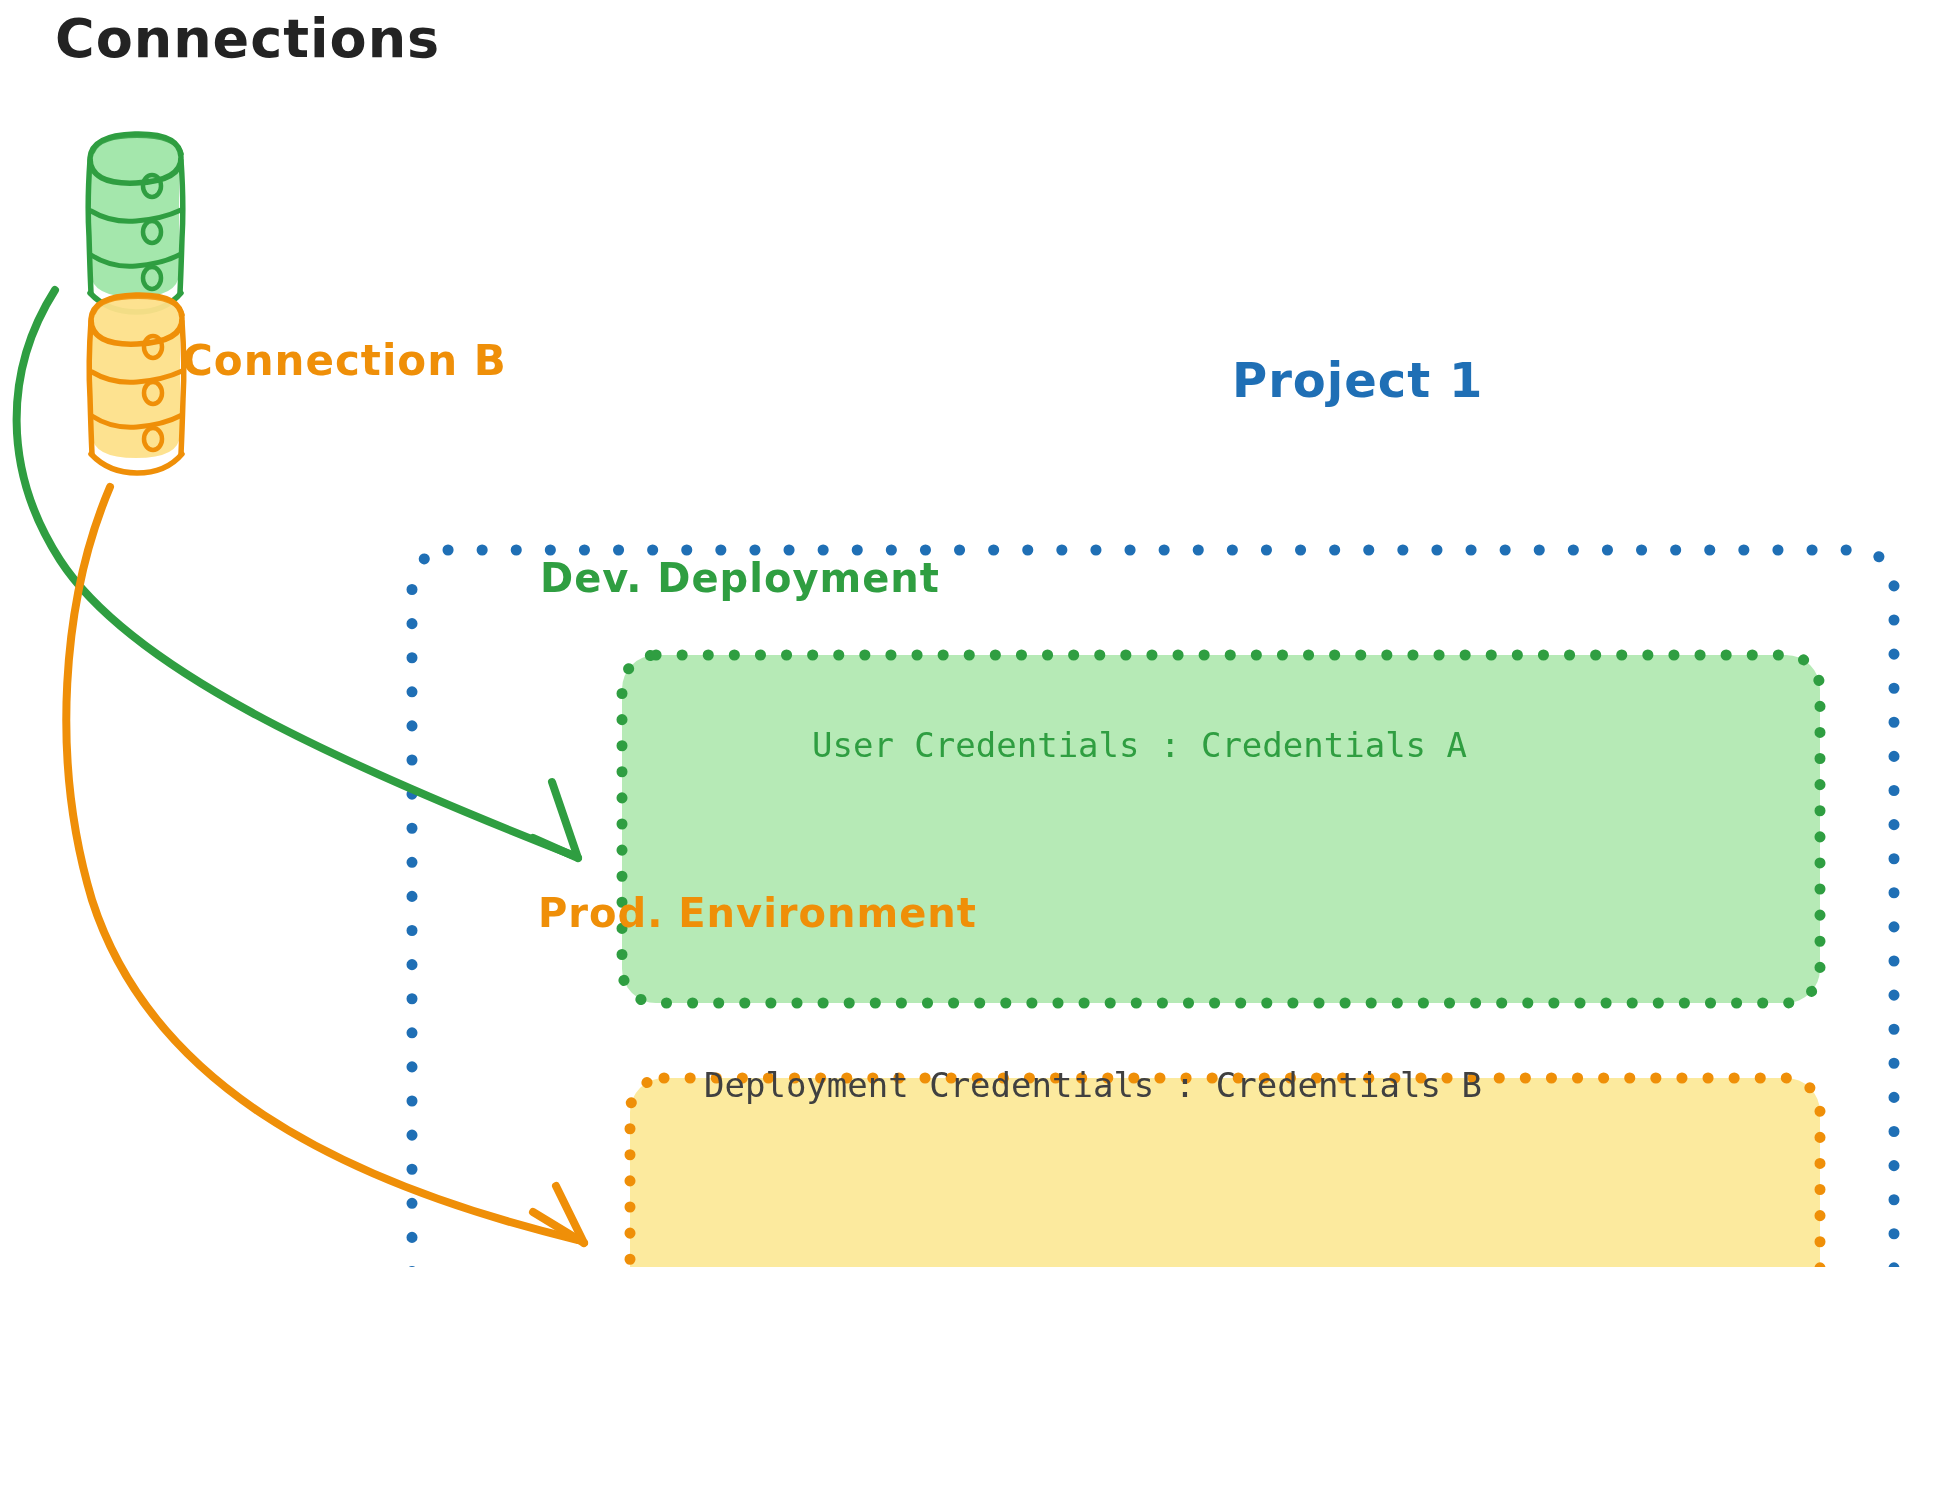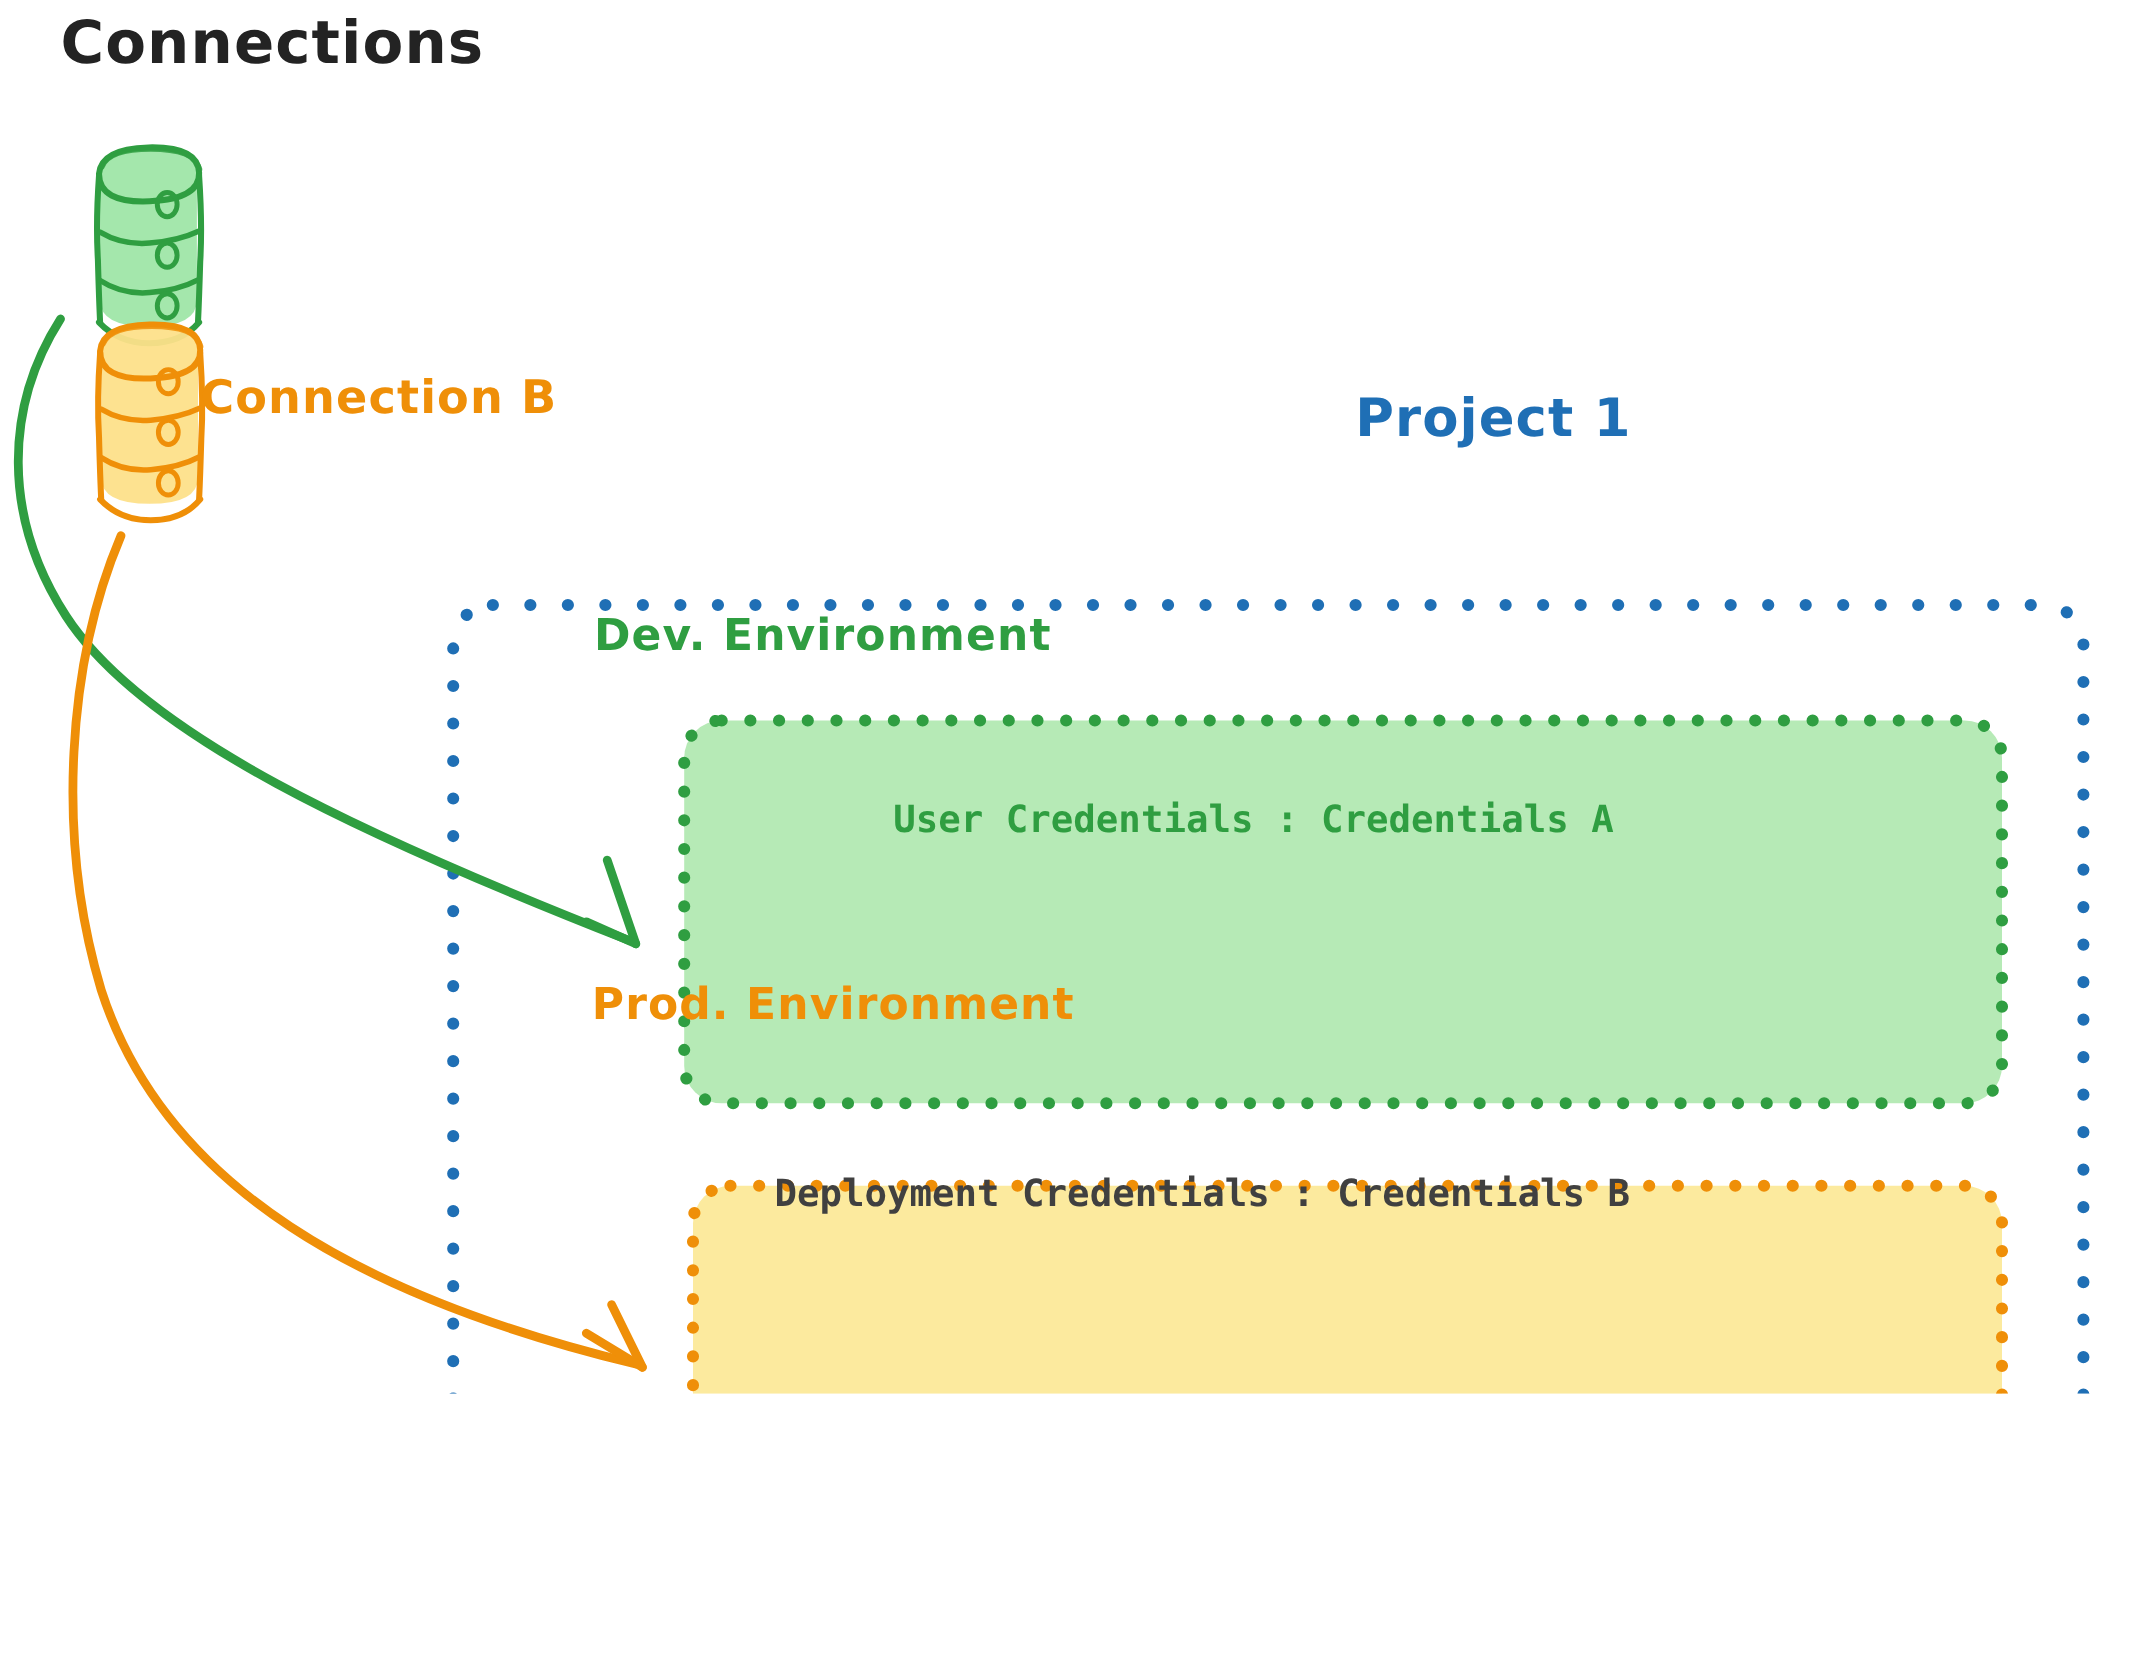--- a/index.html
+++ b/index.html
@@ -25,21 +25,21 @@
     width: 1948px;
     height: 1506px;
   }
   .hand {
     font-family: "DejaVu Sans", sans-serif;
     font-weight: 700;
     letter-spacing: 1px;
   }
   .mono {
     font-family: "DejaVu Sans Mono", monospace;
-    font-weight: 700;
+    font-weight: 400;
     letter-spacing: 0px;
   }
   .txt {
     position: absolute;
     white-space: pre;
     line-height: 1;
   }
   #title-connections {
     left: 55px;
     top: 12px;
@@ -153,21 +153,21 @@
 
   </svg>
 
   <div class="txt hand" id="title-connections">Connections</div>
 
 
   <div class="txt hand" id="label-connection-b">Connection B</div>
 
   <div class="txt hand" id="label-project-1">Project 1</div>
 
-  <div class="txt hand" id="label-dev-env">Dev. Environment</div>
+  <div class="txt hand" id="label-dev-env">Dev. Deployment</div>
 
   <div class="txt mono" id="label-dev-credentials">User Credentials : Credentials A</div>
 
   <div class="txt hand" id="label-prod-env">Prod. Environment</div>
 
   <div class="txt mono" id="label-prod-credentials">Deployment Credentials : Credentials B</div>
 
 </div>
 
 </body></html>

